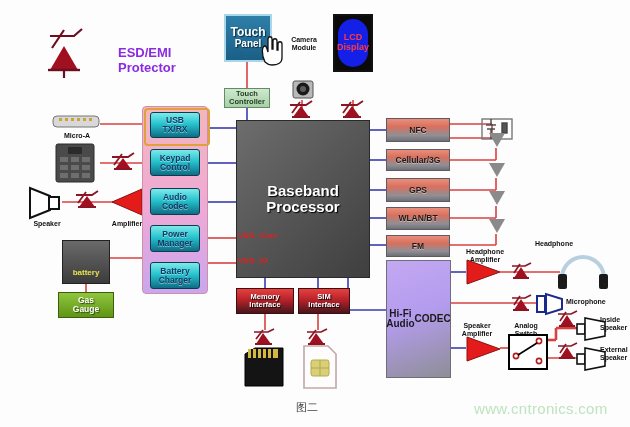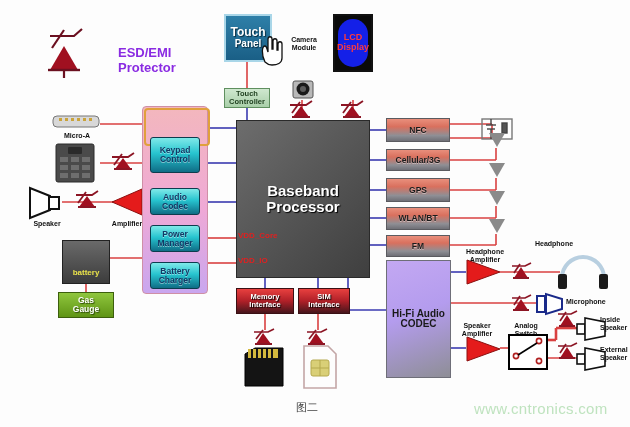--- a/index.html
+++ b/index.html
@@ -23,21 +23,21 @@
   .rf{background:linear-gradient(180deg,#e98f7c 0%,#d9705e 35%,#8f8f95 75%,#6f6f76 100%);
       border:1px solid #5b5b60;color:#1b1b1b;font-weight:bold;font-size:8.5px;
       text-shadow:0 1px 0 rgba(255,255,255,.4);}
   
   .redblk{background:linear-gradient(180deg,#e8403f 0%,#b02028 50%,#46161c 100%);
       border:1px solid #3a1014;color:#fff;font-weight:bold;font-size:7.5px;
       text-shadow:1px 1px 1px #000;}
   
   .codec{background:linear-gradient(160deg,#c3a8f2 0%,#b49cee 45%,#8e8e96 100%);
       border:1px solid #6e6e78;color:#1a1a1a;font-weight:bold;font-size:10px;
-      flex-direction:column;}
+      flex-direction:row;}
   .touchpanel{background:linear-gradient(180deg,#2e7fa8 0%,#1a5f86 100%);
       border:2px solid #a9d6e8;color:#fff;font-weight:bold;font-size:12px;flex-direction:column;
       text-shadow:1px 1px 1px #06293d;}
   .touchctl{background:linear-gradient(180deg,#cfe8cf 0%,#a9cfa9 100%);
       border:1px solid #5f8f5f;color:#1d3d1d;font-weight:bold;font-size:7.5px;}
   .lcd{background:#0a0a0a;border:2px solid #111;padding:3px;}
   .lcd i{display:block;width:100%;height:100%;background:#1420e8;color:#ff3b3b;
       font-style:normal;font-weight:bold;font-size:9px;display:flex;align-items:center;
       justify-content:center;text-align:center;line-height:1.1;border-radius:15px;}
   .gasg{background:linear-gradient(180deg,#8fc63d 0%,#5f9415 100%);border:1px solid #3c5f0d;
@@ -266,21 +266,27 @@
   <div class="blk gasg" style="left:58px;top:292px;width:56px;height:26px">
     <div>
       <div>Gas</div>
       <div>Gauge</div>
     </div>
   </div>
 
   <div class="blk pinkbox" style="left:142px;top:106px;width:66px;height:188px"></div>
   <div class="orangeRing" style="left:144px;top:108px;width:62px;height:34px"></div>
 
-  <div class="blk cyan" style="left:150px;top:137px;width:50px;height:36px">
+  <div class="blk cyan" style="left:150px;top:112px;width:50px;height:26px">
+    <div>
+        <div>USB</div>
+        <div>TX/RX</div>
+      </div>
+  </div>
+  <div class="blk cyan" style="left:150px;top:149px;width:50px;height:27px">
     <div>
         <div>Keypad</div>
         <div>Control</div>
       </div>
   </div>
   <div class="blk cyan" style="left:150px;top:188px;width:50px;height:27px">
     <div>
         <div>Audio</div>
         <div>Codec</div>
       </div>

